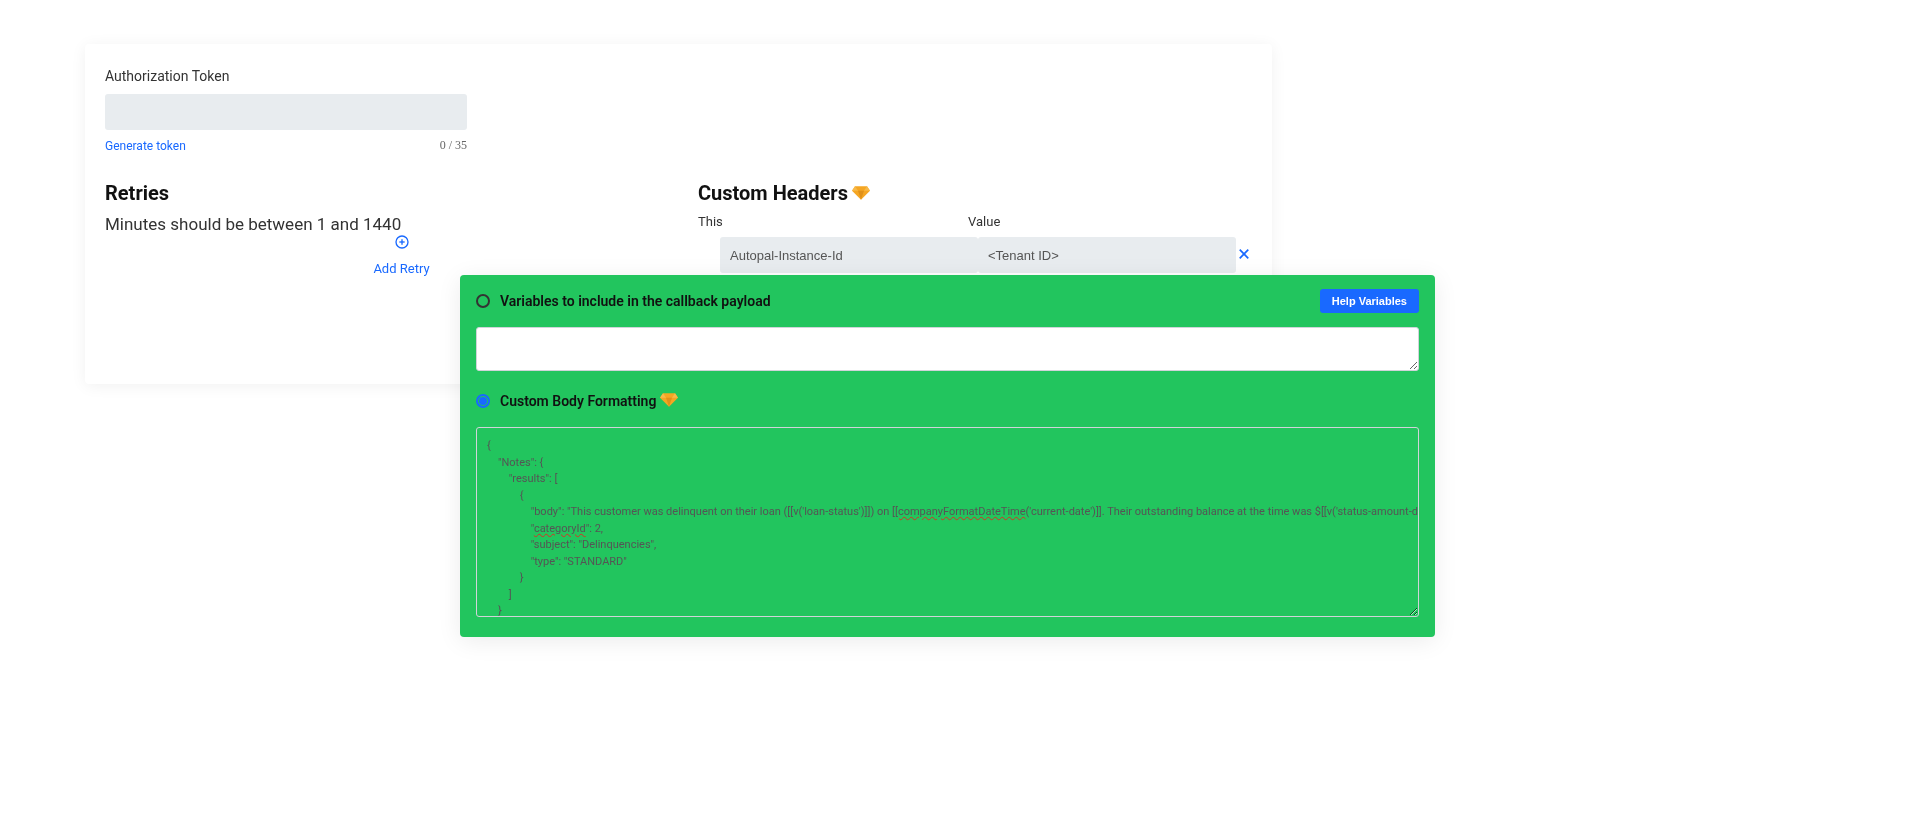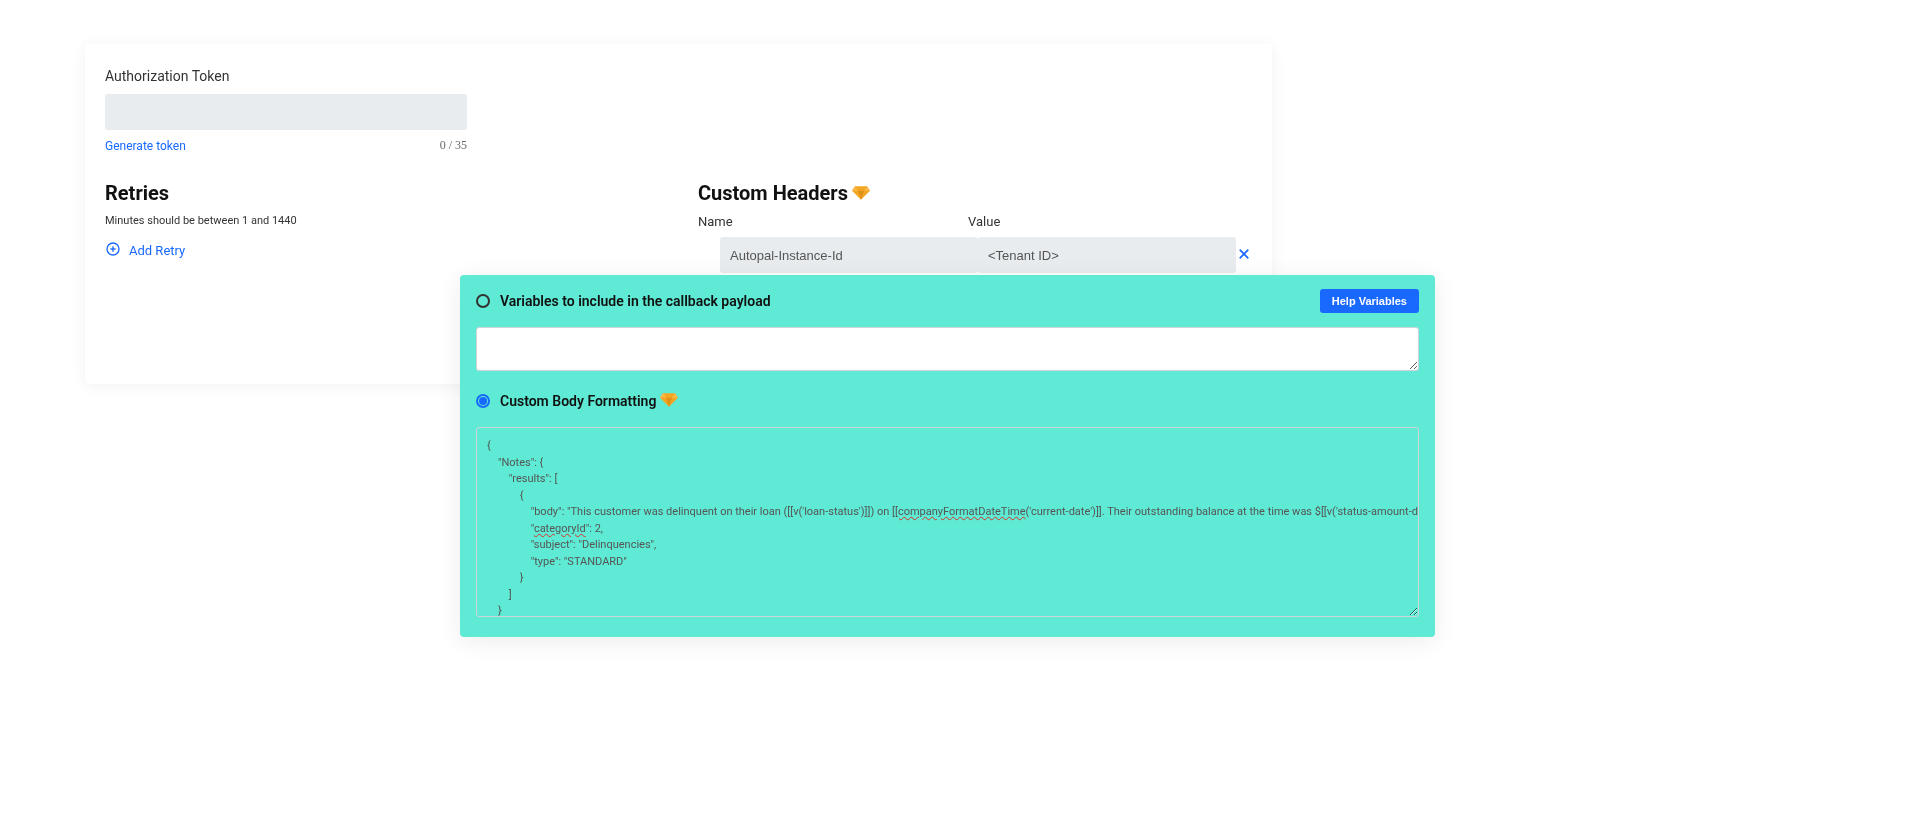--- a/index.html
+++ b/index.html
@@ -73,31 +73,31 @@
     .section-title {
       font-size: 20px;
       font-weight: 700;
       color: #111111;
       margin-bottom: 9px;
       display: flex;
       align-items: center;
       gap: 4px;
     }
     .retries-hint {
-      font-size: 11px;
+      font-size: 17px;
       color: #333333;
-      margin-bottom: 14px;
     }
     .add-retry-row {
       display: flex;
       align-items: center;
       gap: 8px;
       color: #1969ff;
       font-size: 13px;
       cursor: pointer;
+      flex-direction: column;
     }
     .add-retry-row svg {
       width: 16px;
       height: 16px;
     }
     .header-labels {
       display: flex;
       gap: 0;
       margin-bottom: 8px;
     }
@@ -139,21 +139,21 @@
     .diamond-icon svg {
       width: 100%;
       height: 100%;
     }
 
     .bottom-card {
       position: absolute;
       left: 460px;
       top: 275px;
       width: 975px;
-      background: #5eead4;
+      background: #22c55e;
       box-shadow: 0 4px 24px rgba(0,0,0,0.08);
       border-radius: 4px;
       padding: 14px 16px 20px 16px;
     }
     .variables-row {
       display: flex;
       justify-content: space-between;
       align-items: center;
       margin-bottom: 14px;
     }
@@ -285,21 +285,21 @@
         <span class="diamond-icon">
           <svg viewBox="0 0 24 18">
             <polygon points="4,0 20,0 24,6 12,18 0,6" fill="#f5a623"></polygon>
             <polygon points="4,0 8,6 0,6" fill="#f7b94a"></polygon>
             <polygon points="20,0 24,6 16,6" fill="#f7b94a"></polygon>
             <polygon points="8,6 16,6 12,18" fill="#e0911a"></polygon>
           </svg>
         </span>
       </div>
       <div class="header-labels">
-        <div class="hlabel hlabel-name">Name</div>
+        <div class="hlabel hlabel-name">This</div>
         <div class="hlabel">Value</div>
       </div>
       <div class="header-row">
         <input type="text" class="header-input" value="Autopal-Instance-Id" style="">
         <input type="text" class="header-input" value="&lt;Tenant ID&gt;" style="">
         <span class="close-x">
           <svg viewBox="0 0 14 14" width="12" height="12" stroke="#1969ff" stroke-width="2" fill="none">
             <line x1="2" y1="2" x2="12" y2="12"></line>
             <line x1="12" y1="2" x2="2" y2="12"></line>
           </svg>

